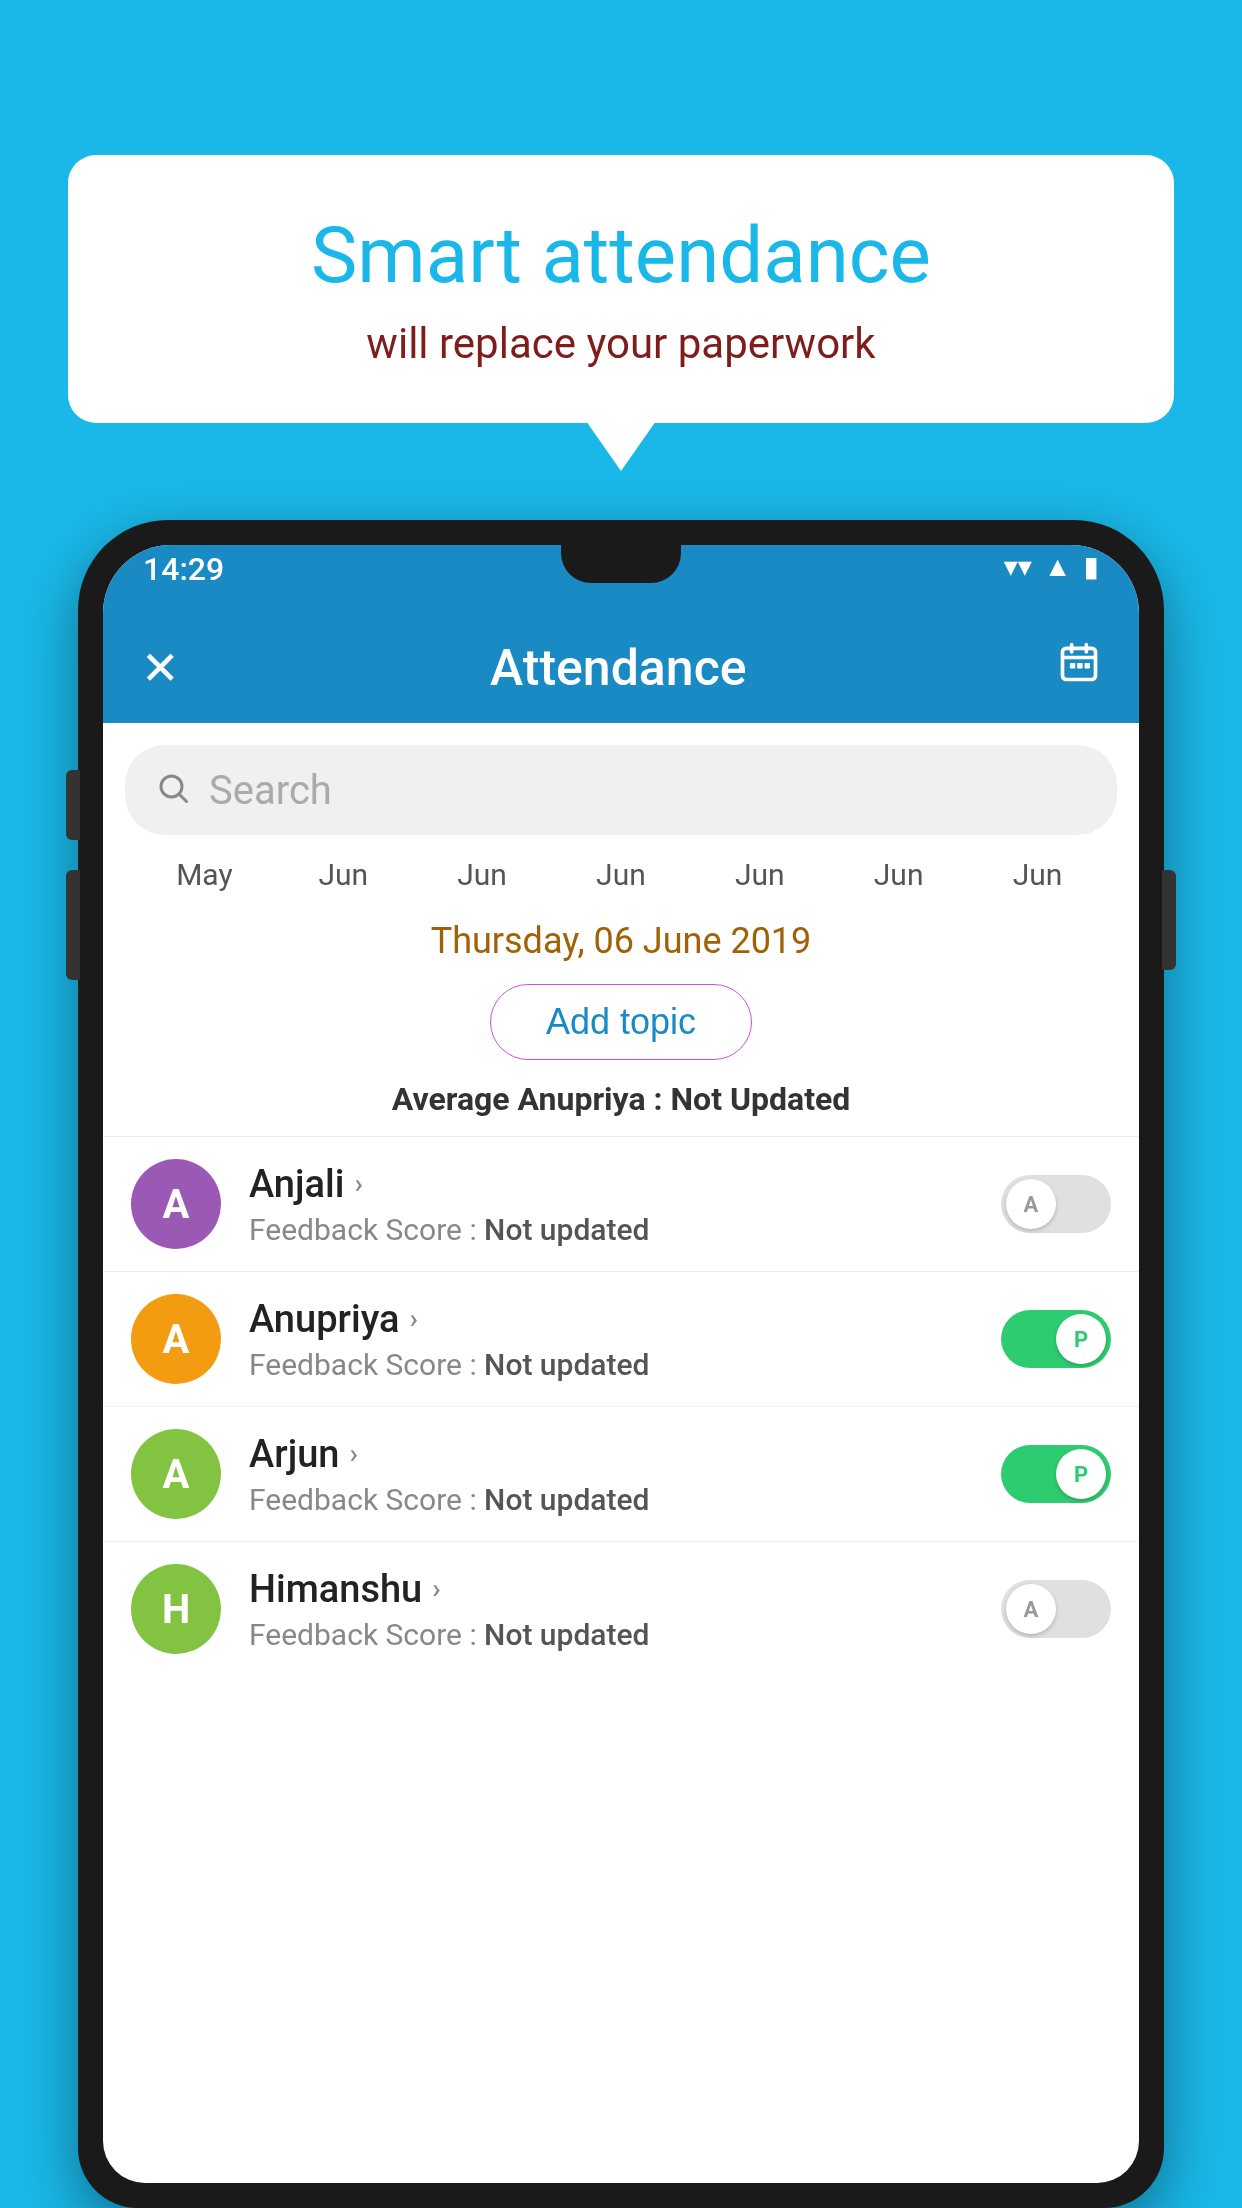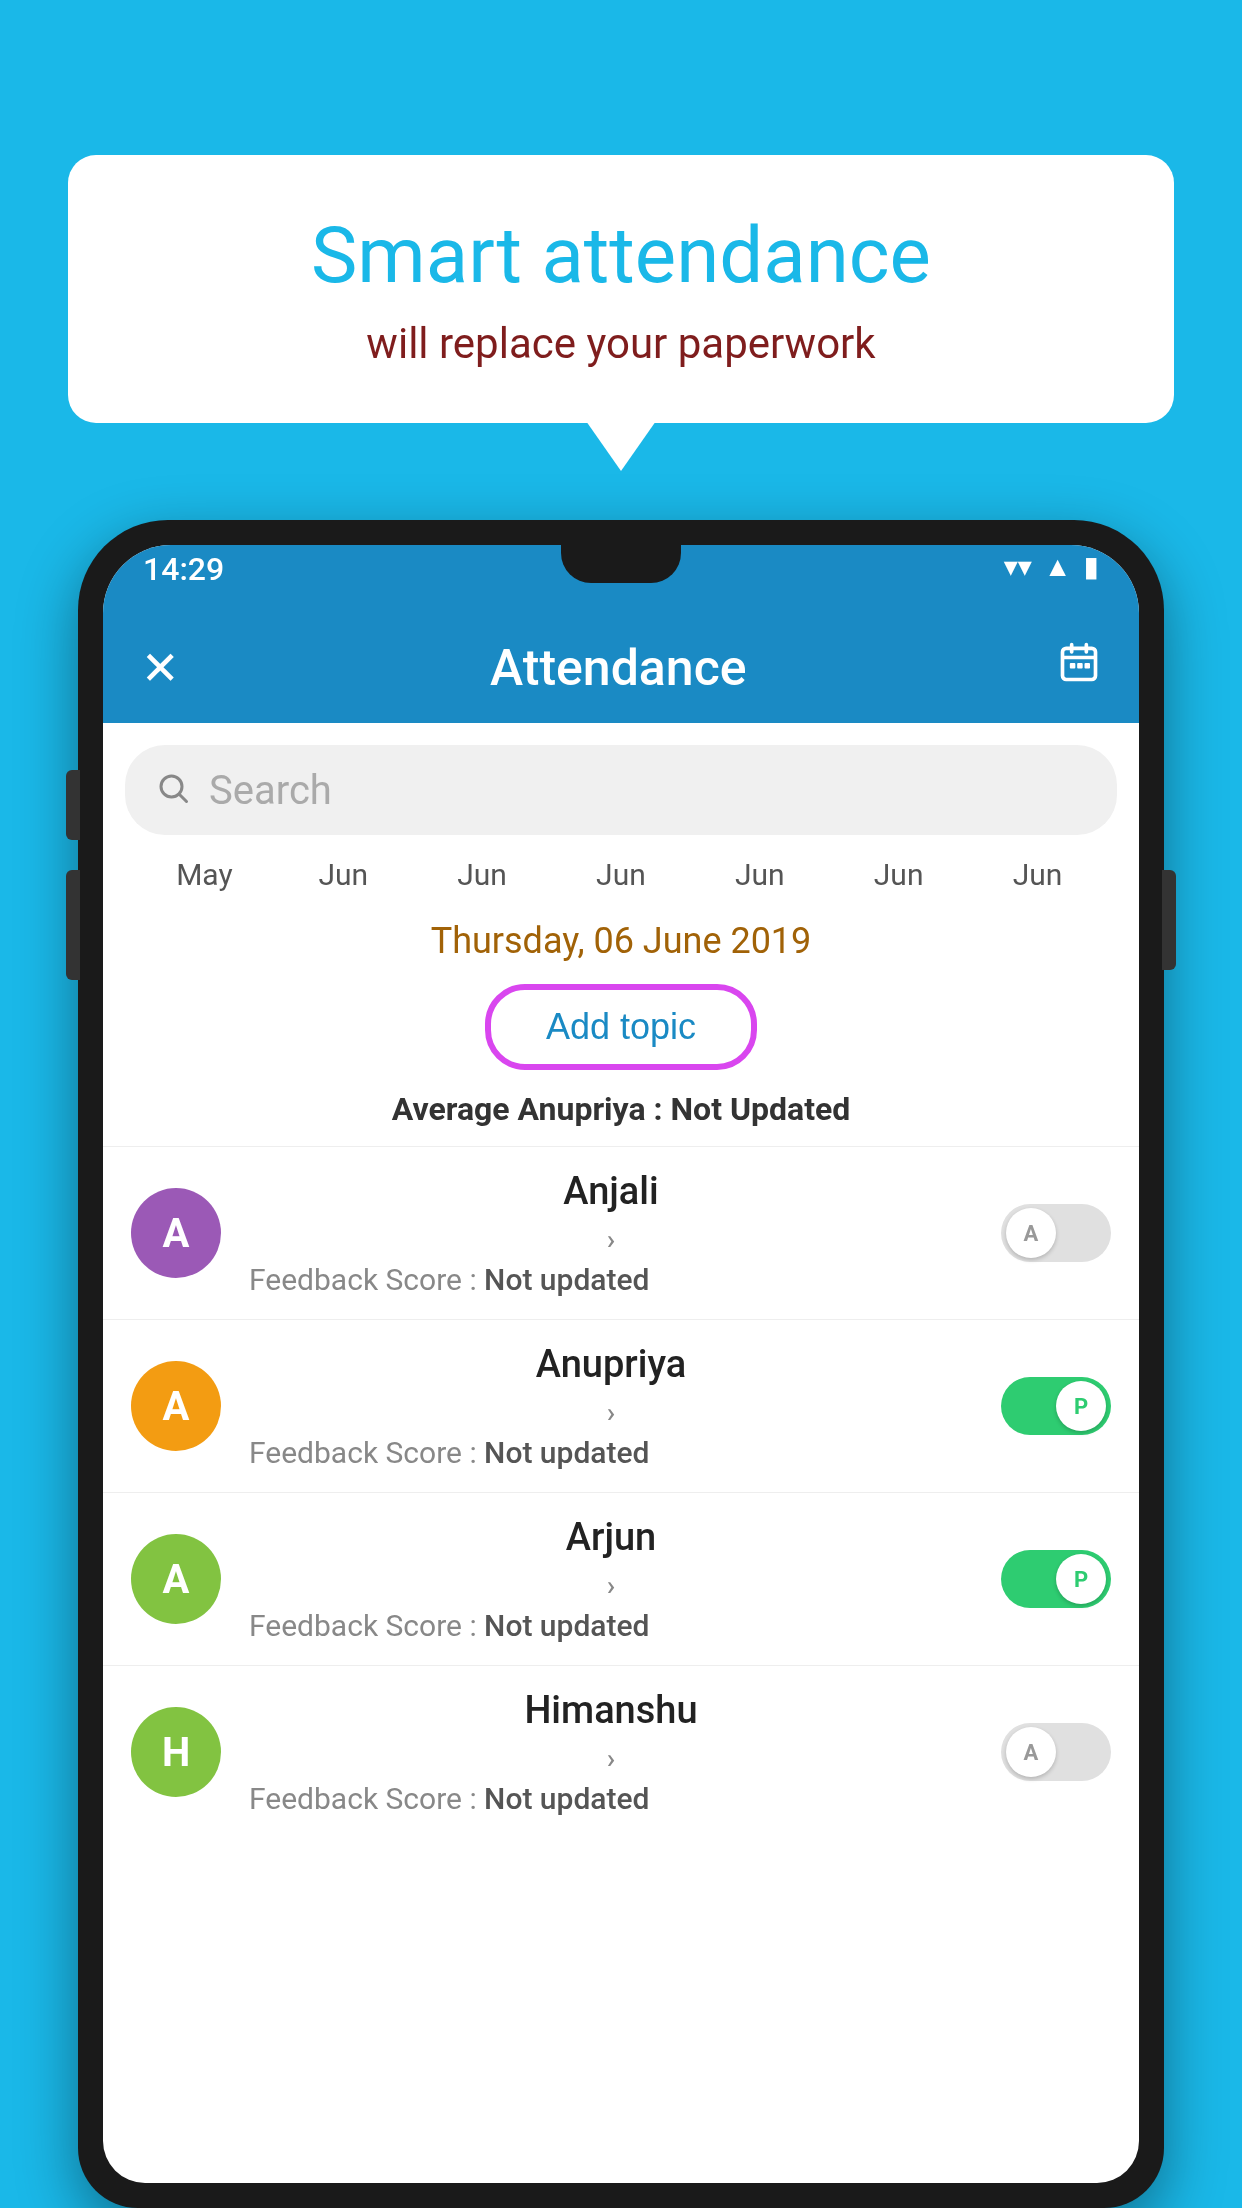--- a/index.html
+++ b/index.html
@@ -213,21 +213,21 @@
     }
 
     
     .add-topic-container {
       display: flex;
       justify-content: center;
       margin-top: 22px;
     }
 
     .add-topic-btn {
-      border: 6px solid #d946ef;
+      border: 1px solid #d946ef;
       border-radius: 40px;
       padding: 16px 55px;
       color: #1a8ac4;
       font-size: 36px;
       background: white;
       cursor: pointer;
     }
 
     
     .feedback-label {
@@ -272,21 +272,20 @@
       flex: 1;
     }
 
     .student-name {
       font-size: 38px;
       font-weight: 500;
       color: #222;
       display: flex;
       align-items: center;
       gap: 10px;
-      flex-direction: column;
     }
 
     .chevron {
       font-size: 28px;
       color: #888;
     }
 
     .student-score {
       font-size: 30px;
       color: #888;

